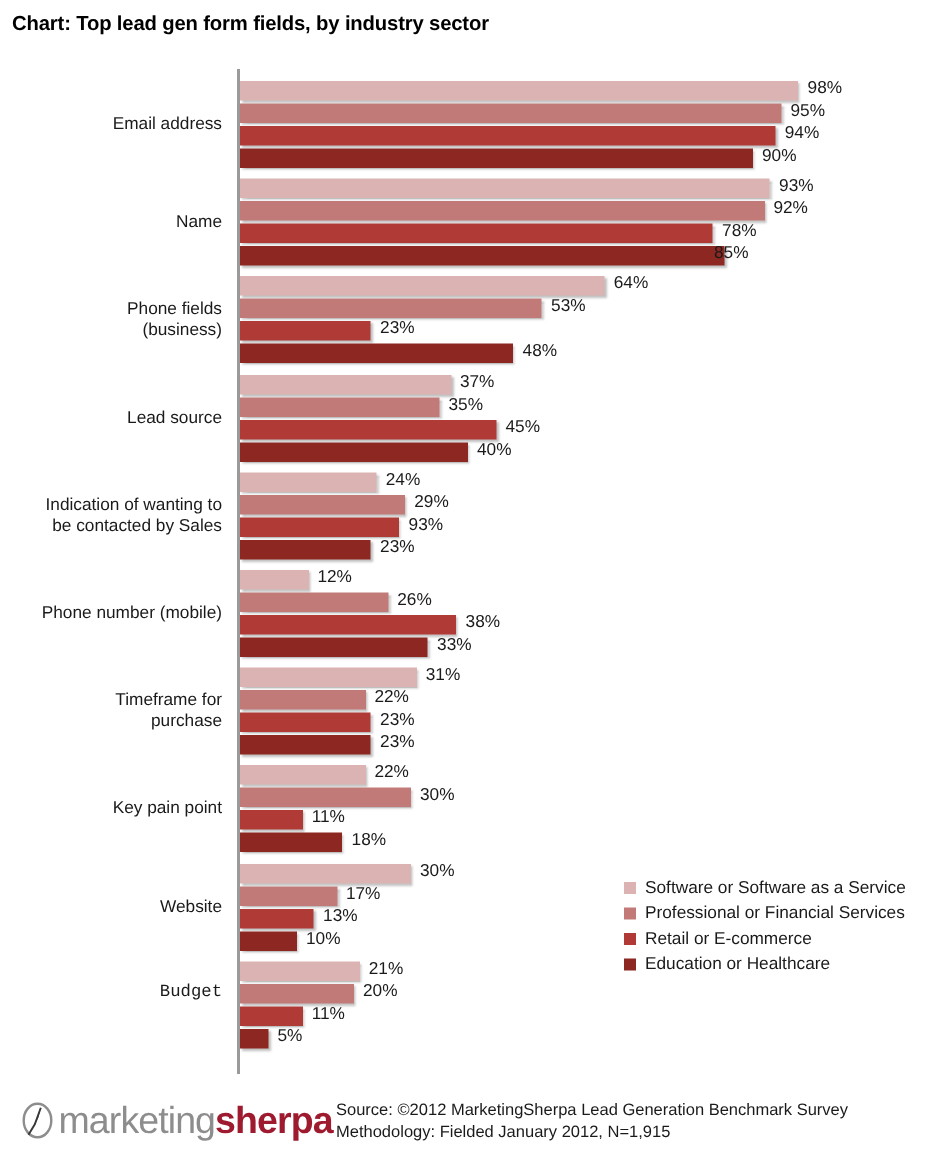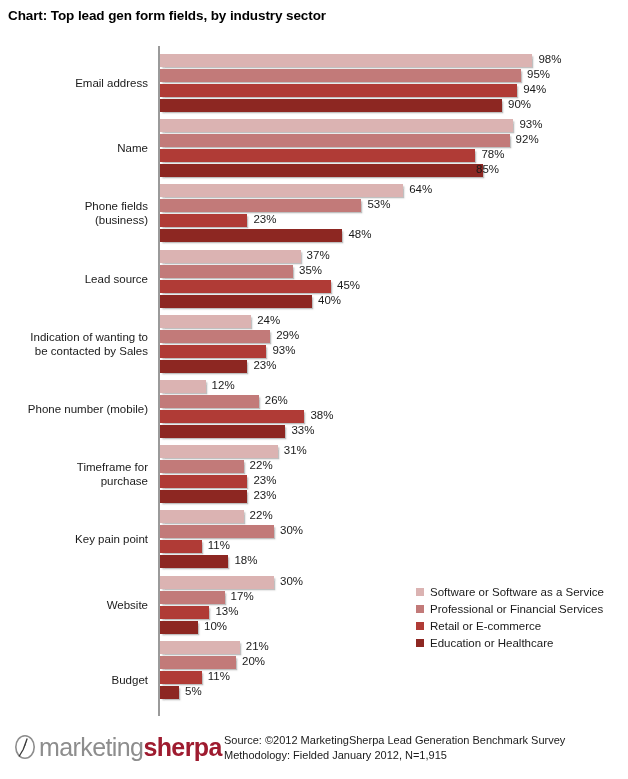--- a/index.html
+++ b/index.html
@@ -367,21 +367,21 @@
             <div class="bar" style="width: 49.4px; background: rgb(176, 59, 54);"></div>
             <div class="bar-value" style="left: 55.4px;">13%</div>
           </div>
           <div class="bar-row">
             <div class="bar" style="width: 38px; background: rgb(141, 39, 34);"></div>
             <div class="bar-value" style="left: 44px;">10%</div>
           </div>
         </div>
       </div>
       <div class="cat-group" style="top: 596.8px; height: 58px;">
-        <div class="cat-label" style="top: 32px;">
+        <div class="cat-label" style="top: 14px; font-family: Liberation Mono, monospace;">
           <div>Budget</div>
         </div>
         <div class="bars">
           <div class="bar-row">
             <div class="bar" style="width: 79.8px; background: rgb(219, 179, 178);"></div>
             <div class="bar-value" style="left: 85.8px;">21%</div>
           </div>
           <div class="bar-row">
             <div class="bar" style="width: 76px; background: rgb(194, 122, 121);"></div>
             <div class="bar-value" style="left: 82px;">20%</div>

